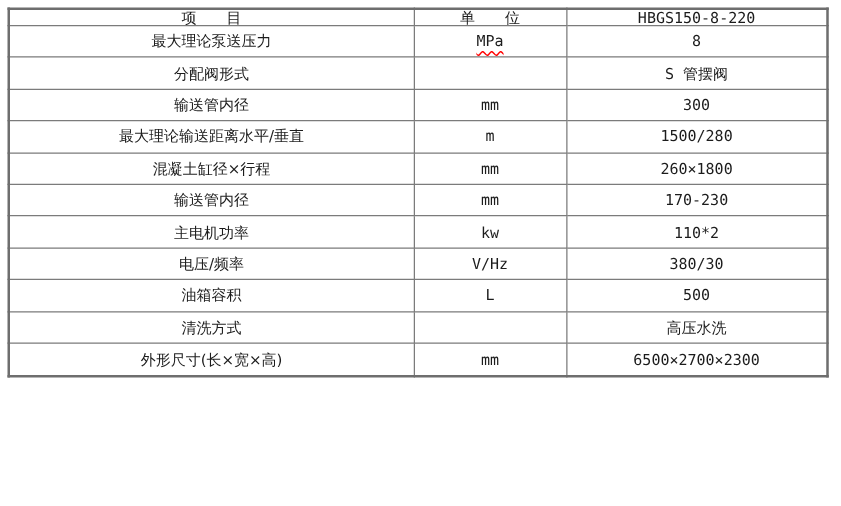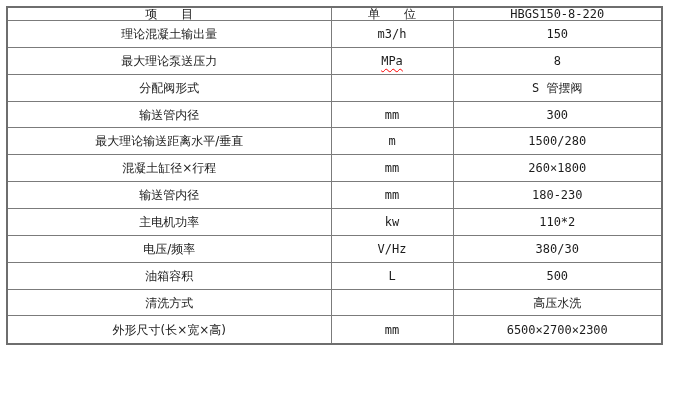--- a/index.html
+++ b/index.html
@@ -9,21 +9,21 @@
     width: 673px;
     height: 405px;
     background: #ffffff;
     font-family: "DejaVu Sans", "Liberation Sans", sans-serif;
   }
   .spec-table {
     position: absolute;
     left: 6px;
     top: 6px;
     width: 655px;
-    height: 339px;
+    height: 296px;
     border-collapse: collapse;
     table-layout: fixed;
     border: 2px solid #6e6e6e;
     background: #ffffff;
   }
   .spec-table th,
   .spec-table td {
     border: 1px solid #7b7b7b;
     text-align: center;
     vertical-align: middle;
@@ -56,25 +56,20 @@
     <col style="width: 209px">
   </colgroup>
   <thead>
     <tr>
       <th class="header-item">项　　目</th>
       <th class="header-unit">单　　位</th>
       <th class="header-model">HBGS150-8-220</th>
     </tr>
   </thead>
   <tbody id="rows">
-  <tr>
-    <td class="cell-item">理论混凝土输出量</td>
-    <td class="cell-unit">m3/h</td>
-    <td class="cell-value">150</td>
-  </tr>
 
   <tr>
     <td class="cell-item">最大理论泵送压力</td>
     <td class="cell-unit wavy">MPa</td>
     <td class="cell-value">8</td>
   </tr>
 
   <tr>
     <td class="cell-item">分配阀形式</td>
     <td class="cell-unit"></td>
@@ -97,21 +92,21 @@
     <td class="cell-item">混凝土缸径×行程</td>
     <td class="cell-unit">mm</td>
     <td class="cell-value">260×1800</td>
   </tr>
 
 
 
   <tr>
     <td class="cell-item">输送管内径</td>
     <td class="cell-unit">mm</td>
-    <td class="cell-value">180-230</td>
+    <td class="cell-value">170-230</td>
   </tr>
 
   <tr>
     <td class="cell-item">主电机功率</td>
     <td class="cell-unit">kw</td>
     <td class="cell-value">110*2</td>
   </tr>
 
 
   <tr>

